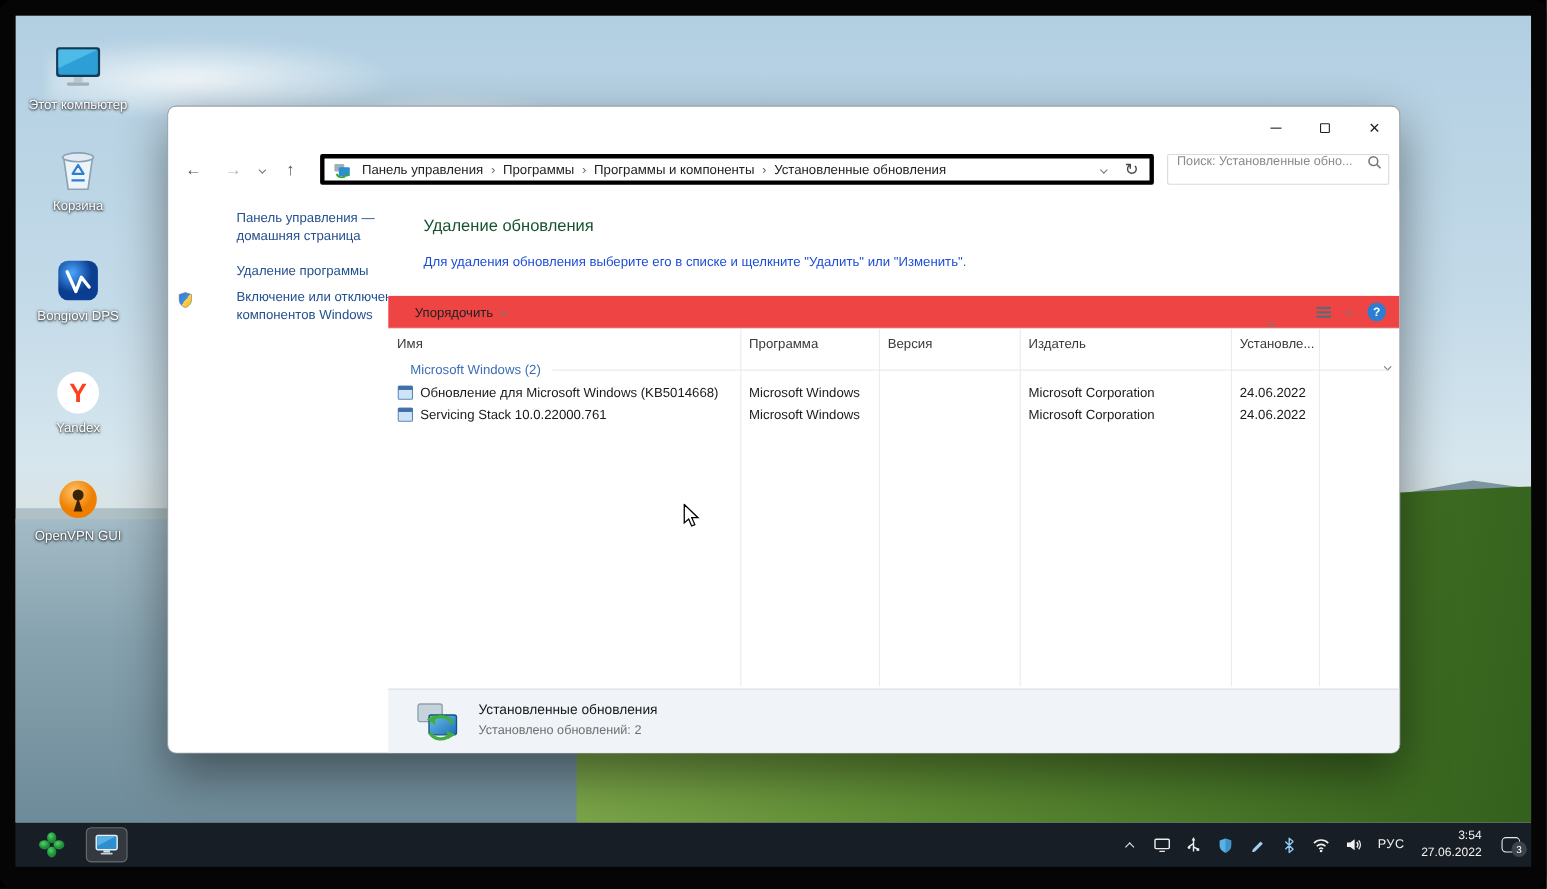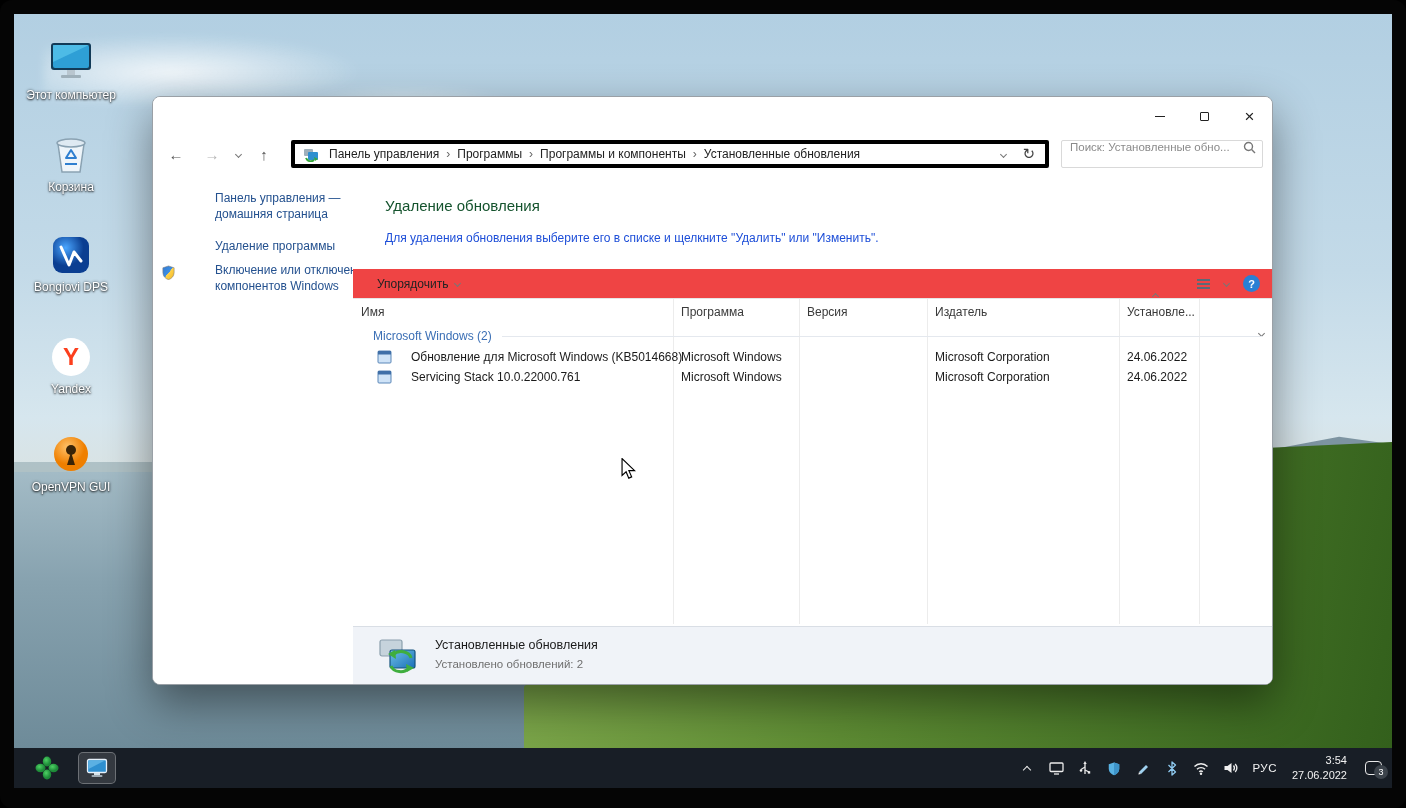--- a/index.html
+++ b/index.html
@@ -83,21 +83,21 @@
   .vsep { position:absolute; top:126px; width:1px; height:325px; background:#ececec; }
   .sort-caret { position:absolute; top:121px; left:800px; }
   .scroll-caret { position:absolute; top:158px; right:10px; }
 
   .grouphdr { position:absolute; left:0; top:152px; width:100%; height:22px; display:flex; align-items:center; }
   .grouphdr .gtxt { margin-left:20px; color:#3b6fb5; white-space:nowrap; cursor:pointer; }
   .grouphdr .gline { flex:1; height:1px; background:#e4e8ee; margin:0 12px 0 10px; }
 
   .lrow { position:absolute; left:0; width:100%; height:20px; cursor:default; }
   .lcell { position:absolute; top:0; height:20px; display:flex; align-items:center; white-space:nowrap; overflow:hidden; color:#1a1a1a; }
-  .lcell.namec { left:24px; width:306px; gap:19px; }
+  .lcell.namec { left:8px; width:306px; gap:6px; }
   .lcell.progc { left:328px; width:112px; }
   .lcell.versc { left:454px; width:114px; }
   .lcell.publc { left:582px; width:178px; }
   .lcell.instc { left:774px; width:70px; }
 
   .statusbar { position:absolute; left:0; top:453px; width:100%; height:60px; background:#f0f3f8; border-top:1px solid #d9dee5; }
   .status-title { position:absolute; left:82px; top:11px; font-size:12.5px; color:#1a1a1a; }
   .status-sub { position:absolute; left:82px; top:31px; font-size:11.5px; color:#6f6f6f; }
   .status-icon { position:absolute; left:24px; top:9px; }
 

